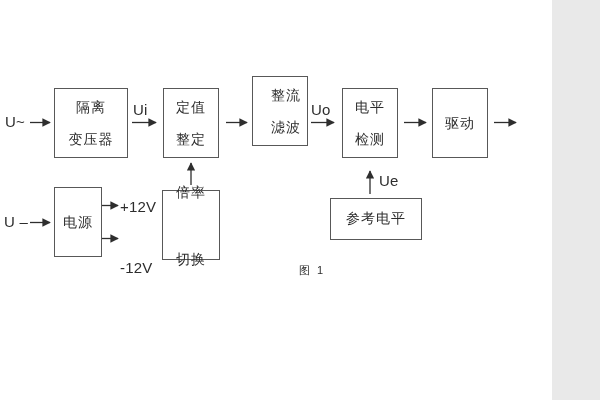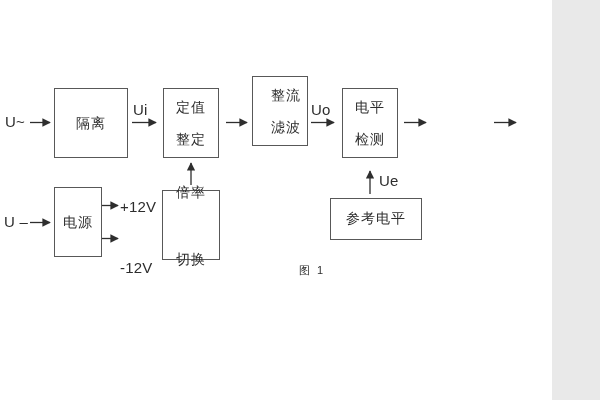--- a/index.html
+++ b/index.html
@@ -64,32 +64,36 @@
       <line x1="30" y1="222.5" x2="50" y2="222.5" marker-end="url(#ah)"></line>
       <line x1="102" y1="205.5" x2="118" y2="205.5" marker-end="url(#ah)"></line>
       <line x1="102" y1="238.5" x2="118" y2="238.5" marker-end="url(#ah)"></line>
       <line x1="191" y1="185" x2="191" y2="163" marker-end="url(#ah)"></line>
       <line x1="370" y1="194" x2="370" y2="171" marker-end="url(#ah)"></line>
     </g>
   </svg>
 
   <div class="block b-isolation">
     <span>隔离</span>
+    <span>变压器</span>
   </div>
   <div class="block b-setting">
     <span>定值</span>
     <span>整定</span>
   </div>
   <div class="block b-rectifier">
     <span>整流</span>
     <span>滤波</span>
   </div>
   <div class="block b-level">
     <span>电平</span>
     <span>检测</span>
+  </div>
+  <div class="block b-drive">
+    <span>驱动</span>
   </div>
 
   <div class="block b-power">
     <span>电源</span>
   </div>
   <div class="block b-ratio">
     <span>倍率</span>
     <span>切换</span>
   </div>
   <div class="block b-reference">

